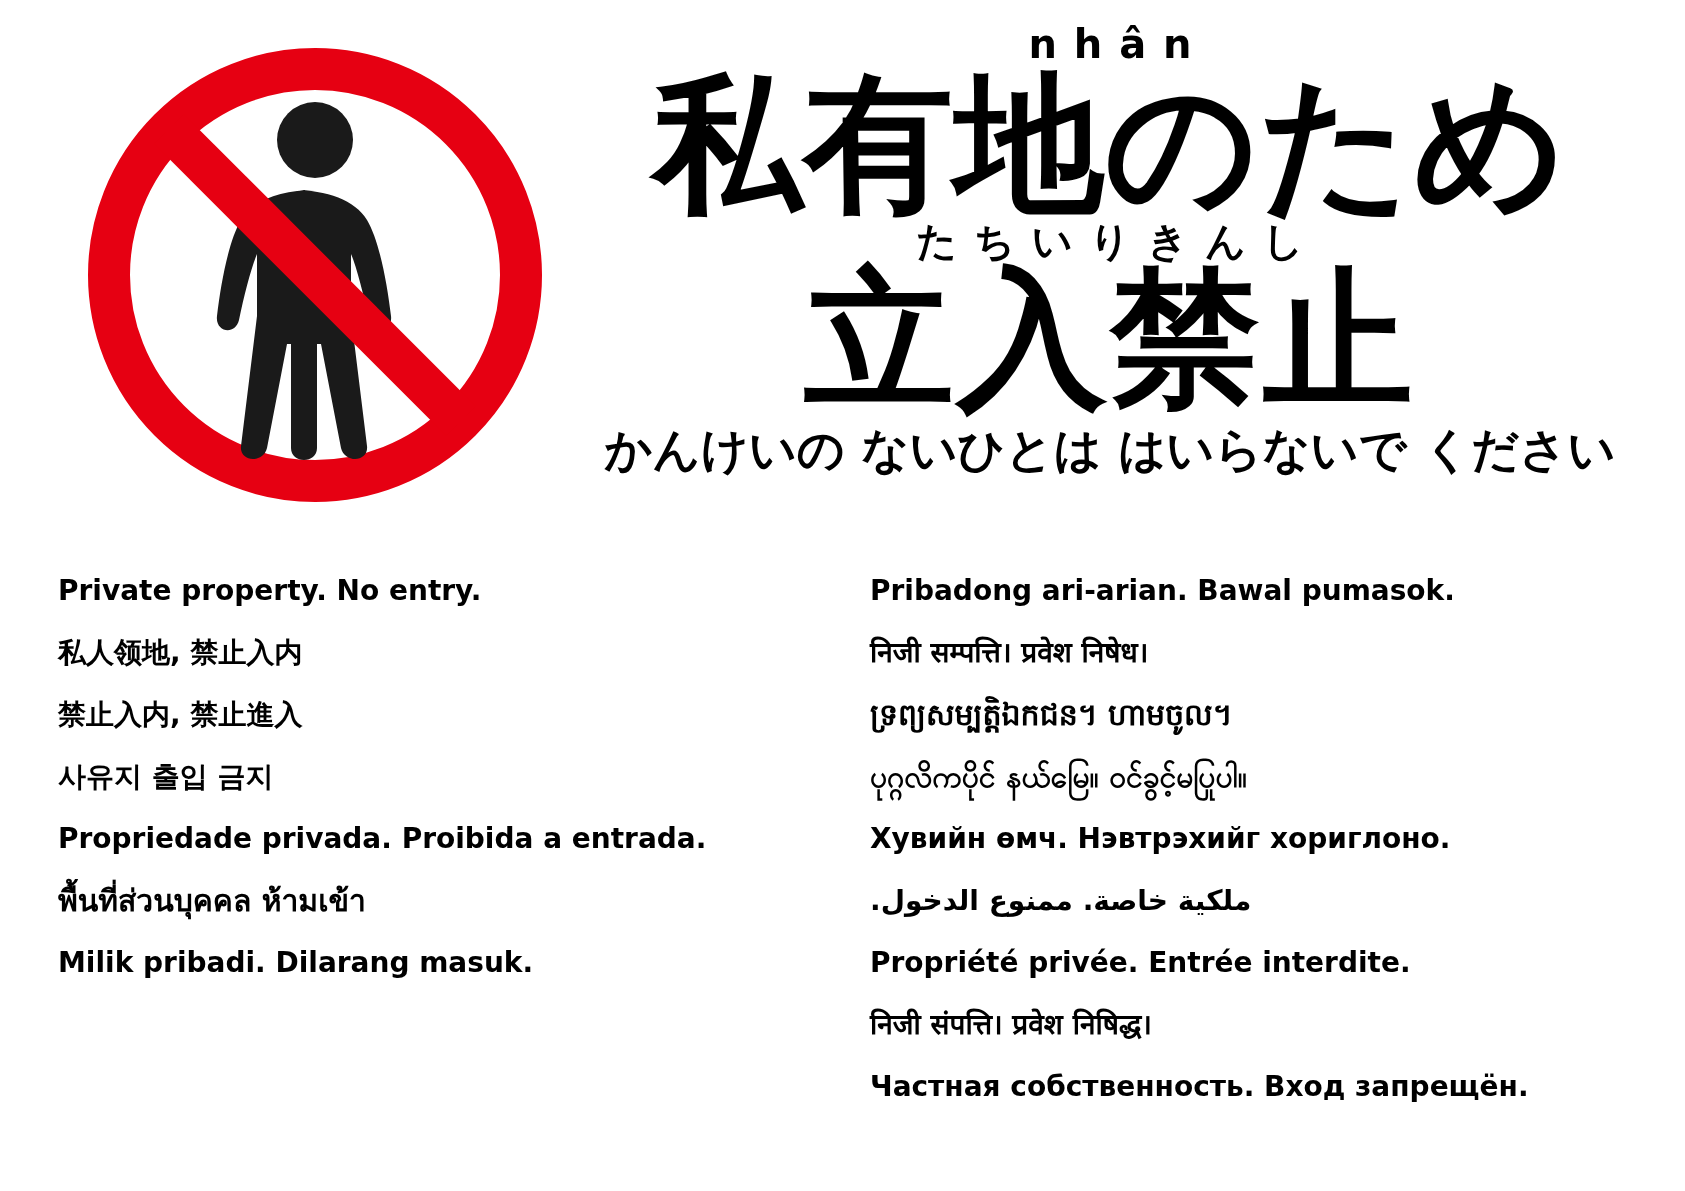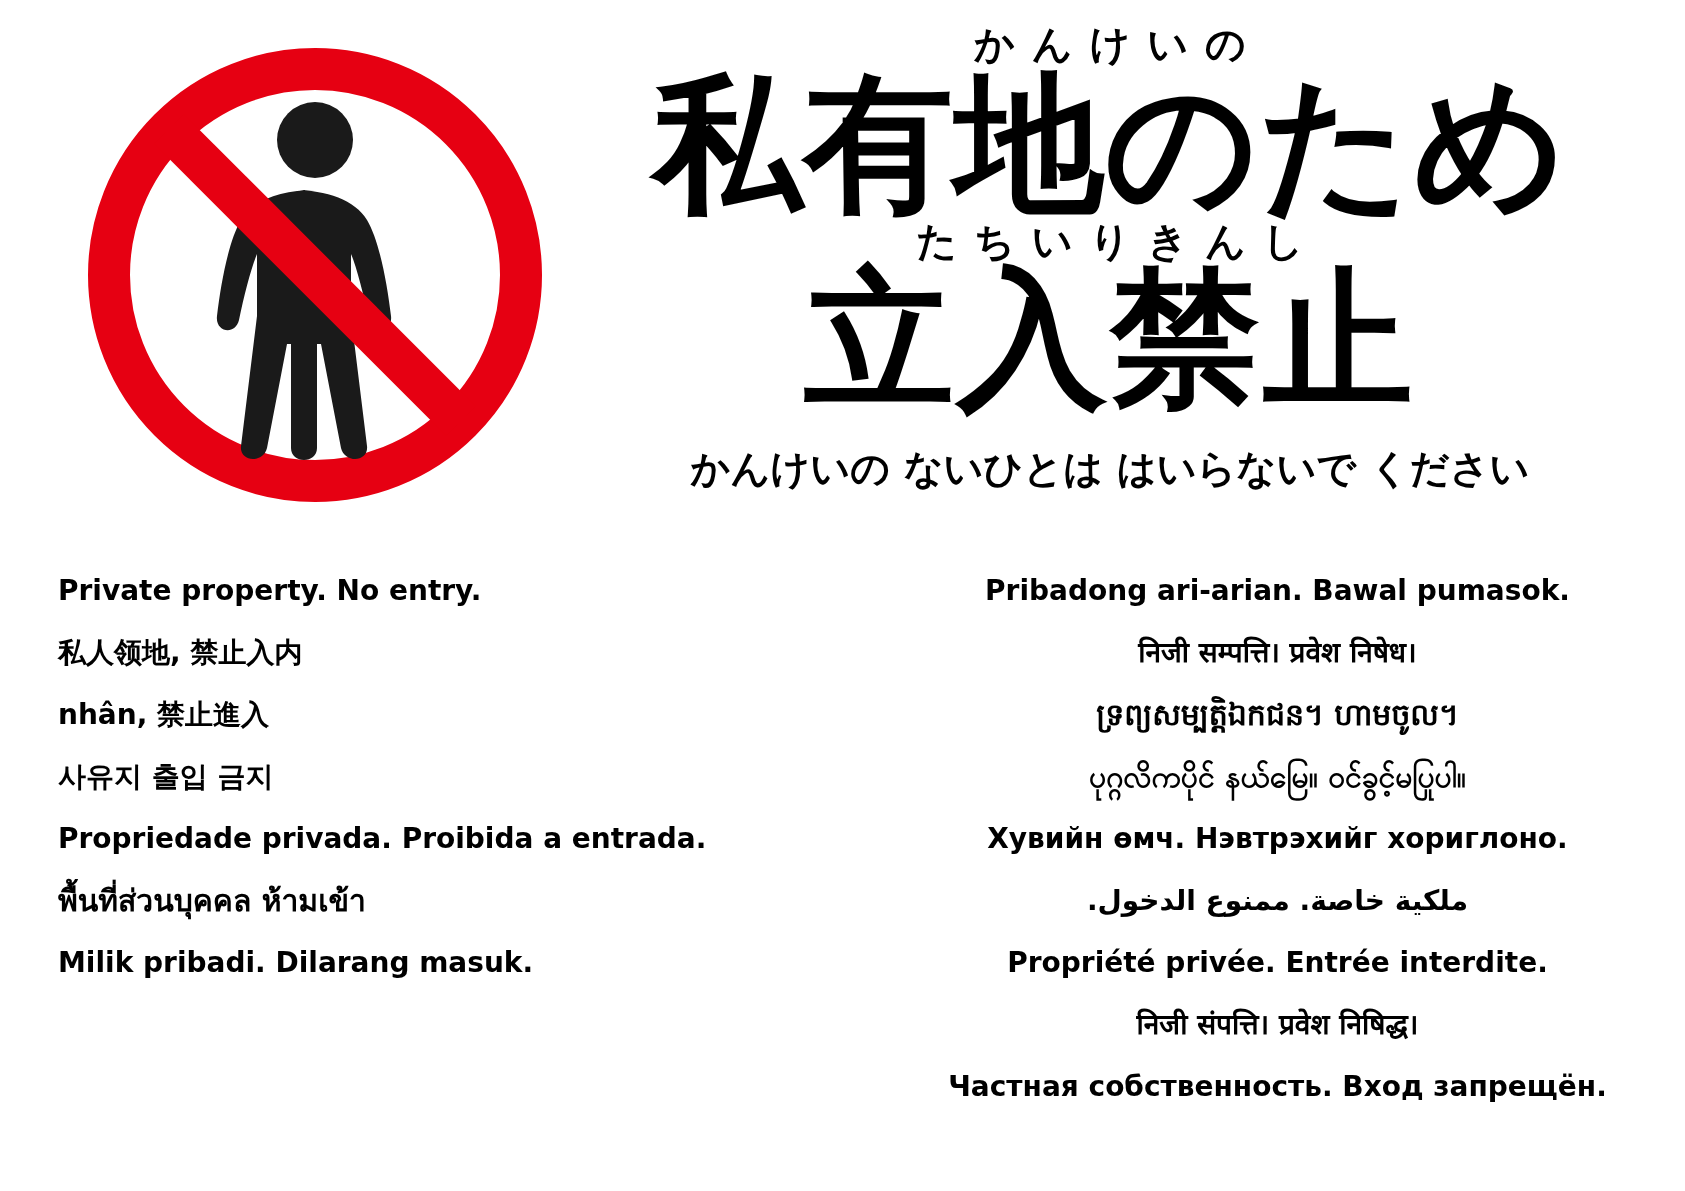--- a/index.html
+++ b/index.html
@@ -82,25 +82,25 @@
     line-height: 1.02;
     letter-spacing: 0.02em;
     color: #000000;
     white-space: nowrap;
     margin-top: 2px;
     text-align: center;
   }
   .jp-sub {
     font-family: "DejaVu Sans", "Liberation Sans", sans-serif;
     font-weight: 700;
-    font-size: 39px;
+    font-size: 47px;
     line-height: 1.1;
     color: #000000;
     white-space: nowrap;
-    margin-top: 32px;
+    margin-top: 8px;
   }
 
   
   .translations {
     position: absolute;
     left: 0;
     top: 560px;
     width: 1685px;
     height: 631px;
     display: flex;
@@ -113,21 +113,20 @@
   }
   .col-left {
     width: 810px;
     padding-left: 58px;
     box-sizing: border-box;
   }
   .col-right {
     width: 875px;
     padding-left: 60px;
     box-sizing: border-box;
-    align-items: center;
   }
   .tline {
     font-family: "DejaVu Sans", "Liberation Sans", sans-serif;
     font-weight: 700;
     font-size: 28px;
     line-height: 62px;
     color: #000000;
     white-space: nowrap;
   }
   .tline.rtl {
@@ -172,35 +171,35 @@
                    c4 16 24 12 22 -4
                    c-4 -34 -12 -76 -24 -96
                    c-12 -20 -40 -30 -74 -30 z"></path>
         </g>
 
         <line x1="89" y1="89" x2="381" y2="381" stroke="#E60012" stroke-width="42" stroke-linecap="butt"></line>
       </svg>
     </div>
 
     <div class="jp-block">
-      <div class="furigana furigana-1">かんけいの</div>
+      <div class="furigana furigana-1">nhân</div>
       <div class="jp-line-1">私有地のため</div>
       <div class="furigana furigana-2">たちいりきんし</div>
       <div class="jp-line-2">立入禁止</div>
       <div class="jp-sub">かんけいの ないひとは はいらないで ください</div>
     </div>
 
   </div>
 
   <div class="translations">
 
     <div class="col col-left">
       <div class="tline">Private property. No entry.</div>
       <div class="tline">私人领地, 禁止入内</div>
-      <div class="tline">nhân, 禁止進入</div>
+      <div class="tline">禁止入内, 禁止進入</div>
       <div class="tline">사유지 출입 금지</div>
       <div class="tline">Propriedade privada. Proibida a entrada.</div>
       <div class="tline tall">พื้นที่ส่วนบุคคล ห้ามเข้า</div>
       <div class="tline">Milik pribadi. Dilarang masuk.</div>
     </div>
 
     <div class="col col-right">
       <div class="tline">Pribadong ari-arian. Bawal pumasok.</div>
       <div class="tline">निजी सम्पत्ति। प्रवेश निषेध।</div>
       <div class="tline tall">ទ្រព្យសម្បត្តិឯកជន។ ហាមចូល។</div>

